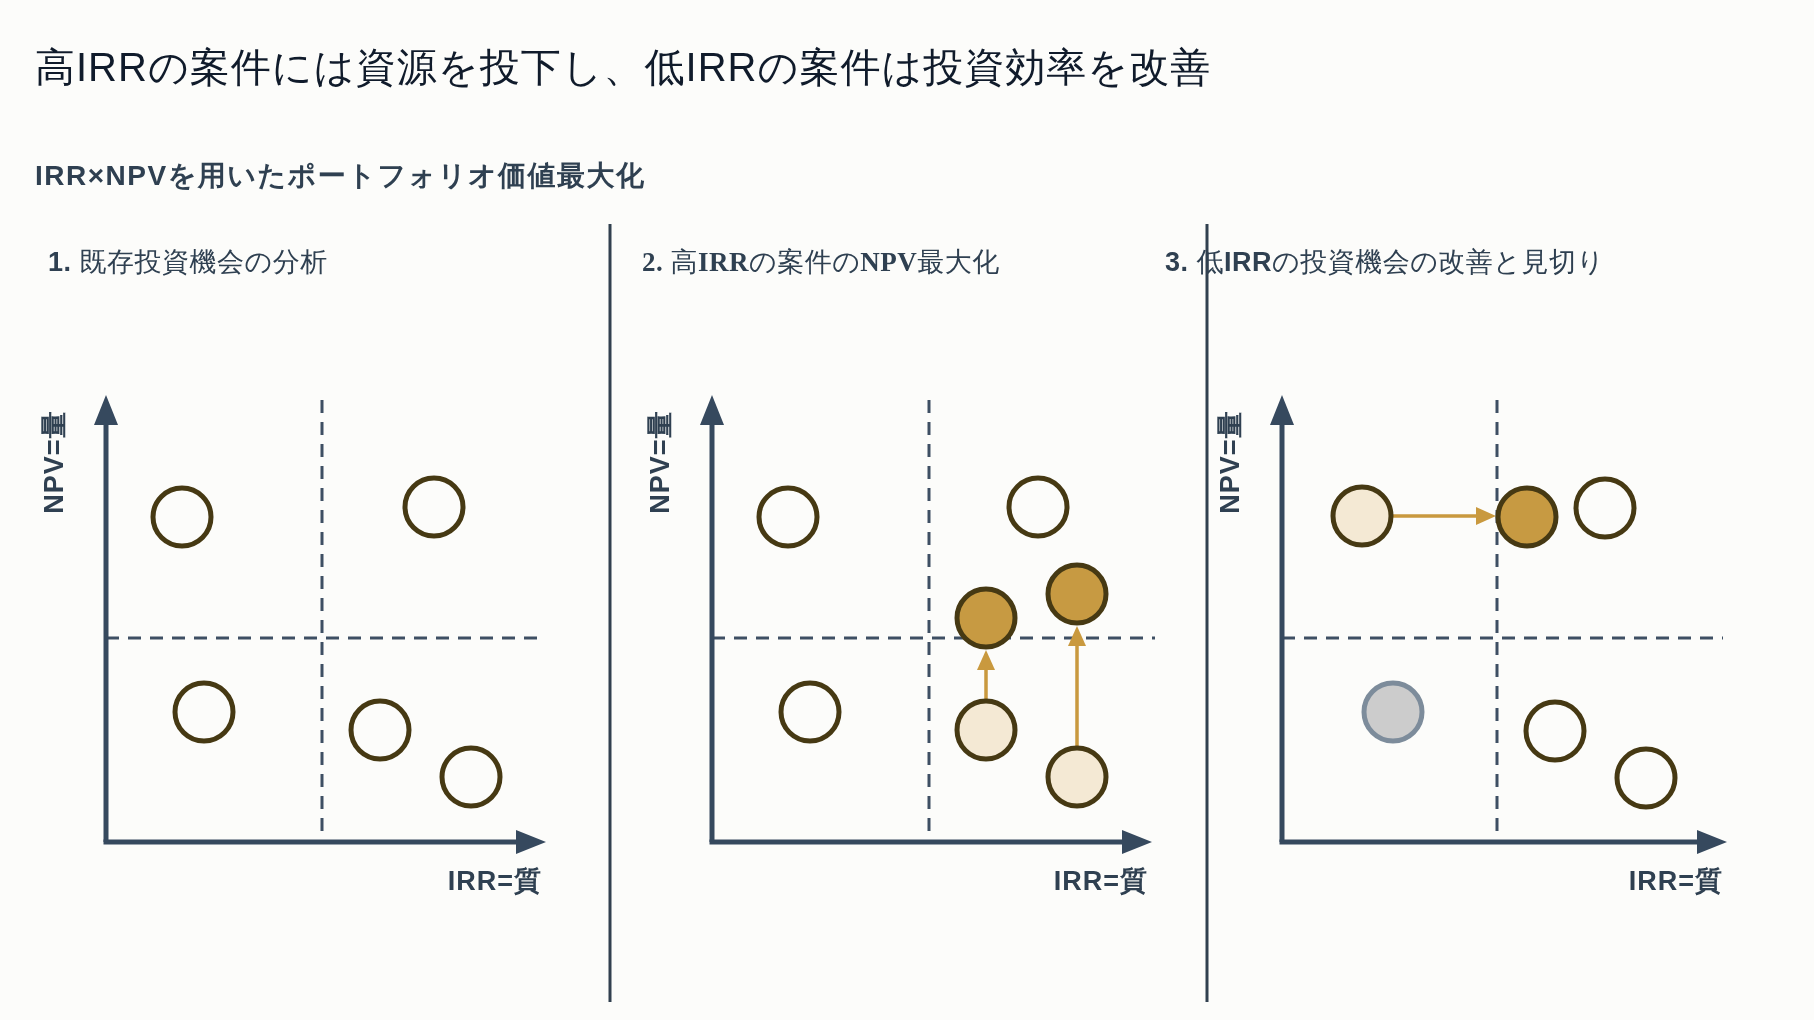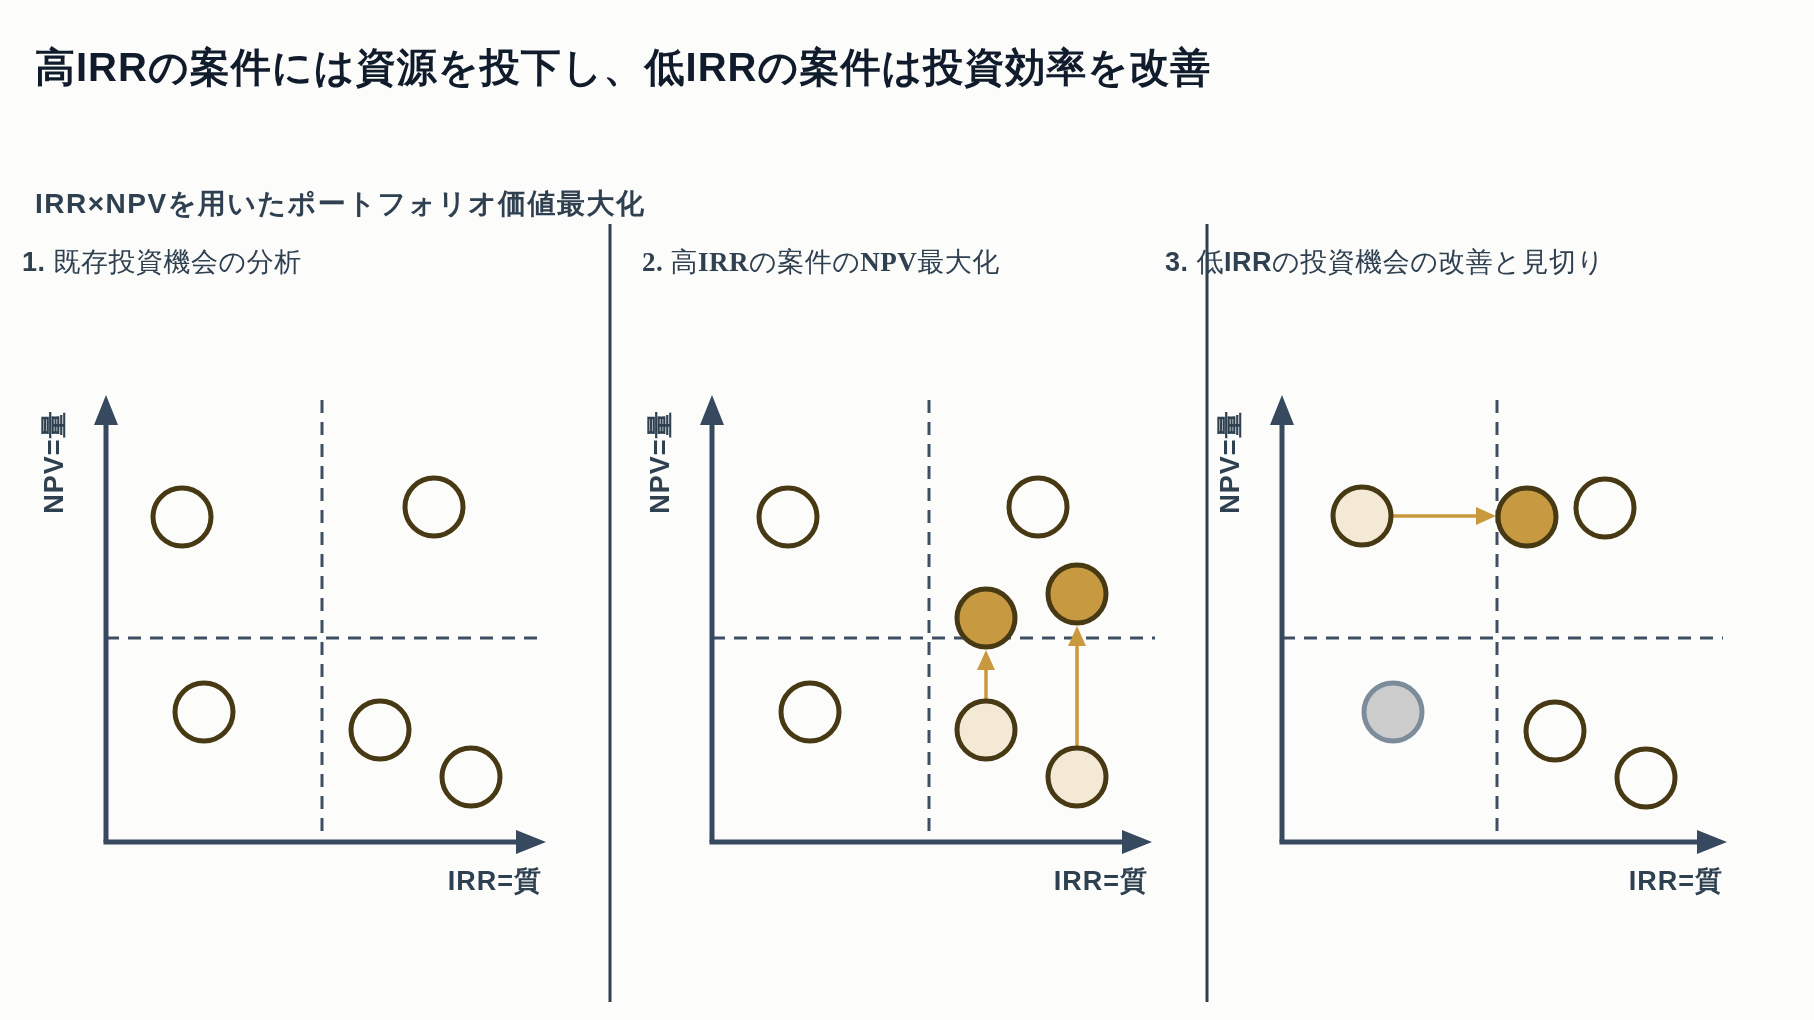--- a/index.html
+++ b/index.html
@@ -3,35 +3,35 @@
 <meta charset="utf-8">
 <style>
   html,body{margin:0;padding:0;}
   body{
     width:1814px;height:1020px;position:relative;overflow:hidden;
     background:#fcfcfa;
     font-family:"Liberation Sans","DejaVu Sans",sans-serif;
   }
   .slide-title{
     position:absolute;left:35px;top:42px;
-    font-size:40px;line-height:50px;font-weight:700;
+    font-size:40px;line-height:50px;font-weight:400;
     letter-spacing:1px;color:#101b2b;white-space:nowrap;
   }
   .slide-subtitle{
     position:absolute;left:35px;top:158px;
     font-size:28px;line-height:36px;font-weight:700;
-    letter-spacing:1.5px;color:#2f4051;white-space:nowrap;margin-top:28px;
+    letter-spacing:1.5px;color:#2f4051;white-space:nowrap;
   }
   .panel-header{
     position:absolute;top:238px;
     font-size:27px;line-height:48px;font-weight:500;
     letter-spacing:0.5px;color:#2f4051;white-space:nowrap;
   }
   .panel-header .b{font-weight:800;}
-  .ph1{left:22px;}
+  .ph1{left:48px;}
   .ph2{left:642px;font-family:Liberation Serif, serif;}
   .ph3{left:1165px;}
   #diagram{position:absolute;left:0;top:0;}
   text{font-family:"Liberation Sans","DejaVu Sans",sans-serif;}
 </style>
 </head>
 <body style="background: rgb(252, 252, 250);">
 
 <div class="slide-title">高IRRの案件には資源を投下し、低IRRの案件は投資効率を改善</div>
 <div class="slide-subtitle">IRR×NPVを用いたポートフォリオ価値最大化</div>

